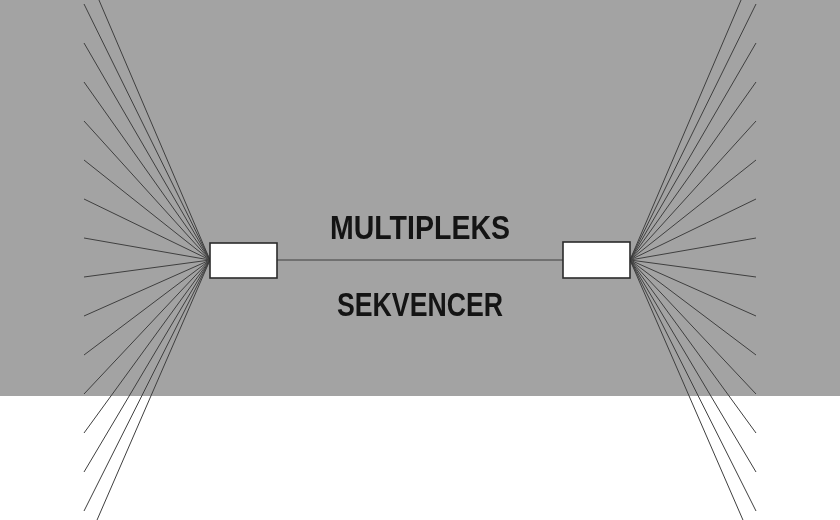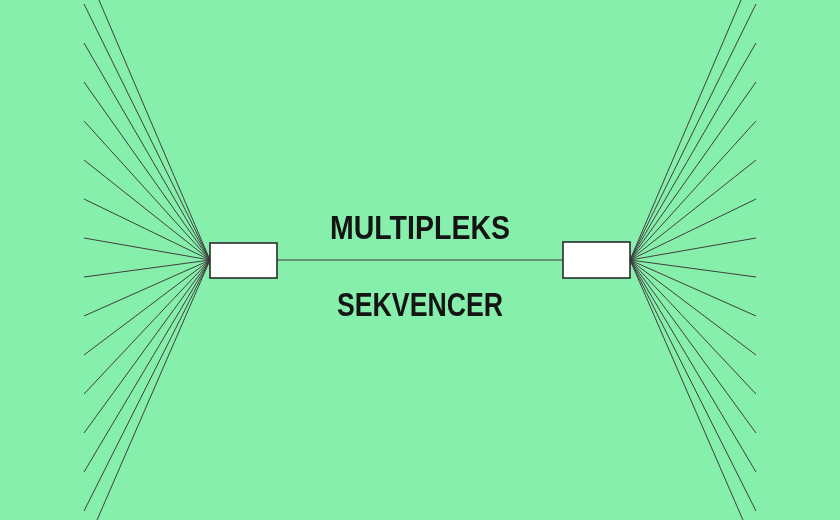--- a/index.html
+++ b/index.html
@@ -6,22 +6,22 @@
     margin: 0;
     padding: 0;
     width: 840px;
     height: 520px;
     overflow: hidden;
     background: #ffffff;
   }
   #stage {
     position: relative;
     width: 840px;
-    height: 520px;
-    background: #86efac;
+    height: 396px;
+    background: #a3a3a3;
   }
   svg { display: block; }
   .diagram-label {
     font-family: "Liberation Sans", sans-serif;
     font-weight: 700;
     font-size: 33px;
   }
 </style>
 </head>
 <body>

